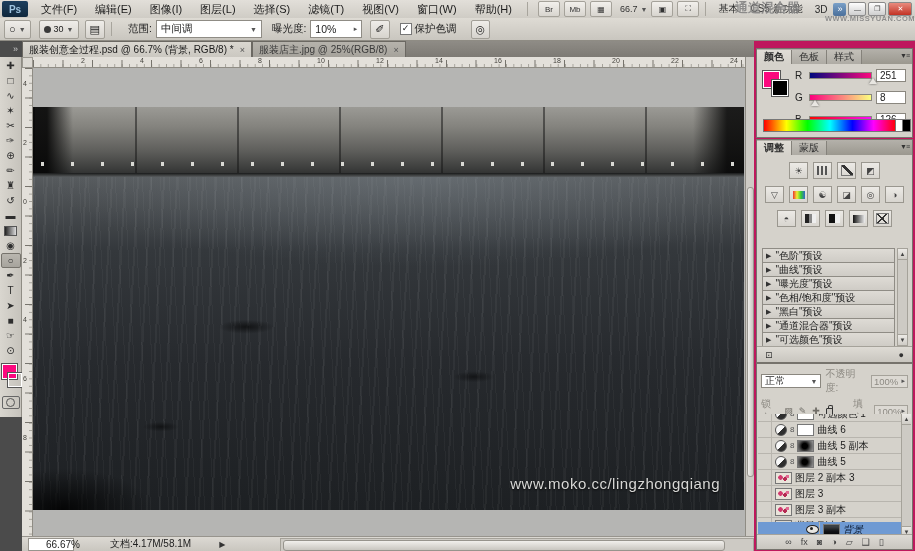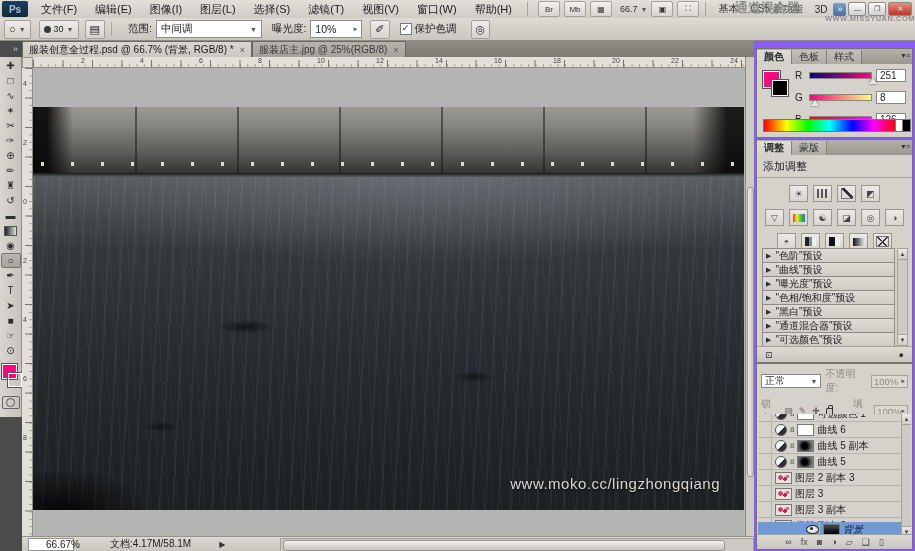--- a/index.html
+++ b/index.html
@@ -102,21 +102,21 @@
              border-top:1px solid #97948d;display:flex;align-items:center;font-size:10px;box-sizing:border-box;}
   #status-zoom{width:46px;height:13px;background:#fff;border:1px solid #97948d;margin-left:6px;
                display:flex;align-items:center;padding-left:17px;box-sizing:border-box;}
   #status-doc{margin-left:36px;color:#222;}
   #status-arrow{margin-left:28px;font-size:8px;color:#333;}
   #hscroll{position:absolute;left:258px;top:1px;width:472px;height:12px;background:#cdcac4;border:1px solid #a5a29a;}
   #hthumb{position:absolute;left:2px;top:1px;width:440px;height:9px;background:linear-gradient(#f1efec,#c9c6c0);
           border:1px solid #97948d;border-radius:3px;}
 
   
-  #dock{left:754px;top:41px;width:161px;height:510px;background:#8b5cf6;}
+  #dock{left:754px;top:41px;width:161px;height:510px;background:#be185d;}
   .panel{position:absolute;left:2px;width:157px;background:#d5d2cb;border:1px solid #76736c;box-sizing:border-box;}
   .ptabs{height:15px;background:linear-gradient(#b4b1aa,#9b988f);display:flex;align-items:flex-end;position:relative;}
   .ptab{height:14px;padding:0 7px;display:flex;align-items:center;font-size:10px;color:#2e2e2e;
         background:linear-gradient(#c3c0b9,#aeaba4);border-right:1px solid #85827b;}
   .ptab.active{background:linear-gradient(#e0ddd6,#d5d2cb);font-weight:bold;}
   .pmenu{position:absolute;right:3px;top:3px;font-size:7px;color:#333;letter-spacing:-1px;}
 
   
   .chanrow{display:flex;align-items:center;margin:5px 6px 0 6px;gap:4px;}
   .chanlabel{width:10px;font-size:10px;color:#222;}
@@ -433,21 +433,20 @@
       <div id="spec-white"></div>
       <div id="spec-black"></div>
     </div>
 
     <div class="panel" style="top:98px;height:224px;">
       <div class="ptabs">
         <div class="ptab active">调整</div>
         <div class="ptab">蒙版</div>
         <div class="pmenu">▼≡</div>
       </div>
-      <div id="adj-title">添加调整</div>
       <div class="adjrow">
         <div class="adjico">☀</div>
         <div class="adjico">
             <span class="bars"></span>
           </div>
         <div class="adjico">
             <span class="curve"></span>
           </div>
         <div class="adjico">◩</div>
       </div>

